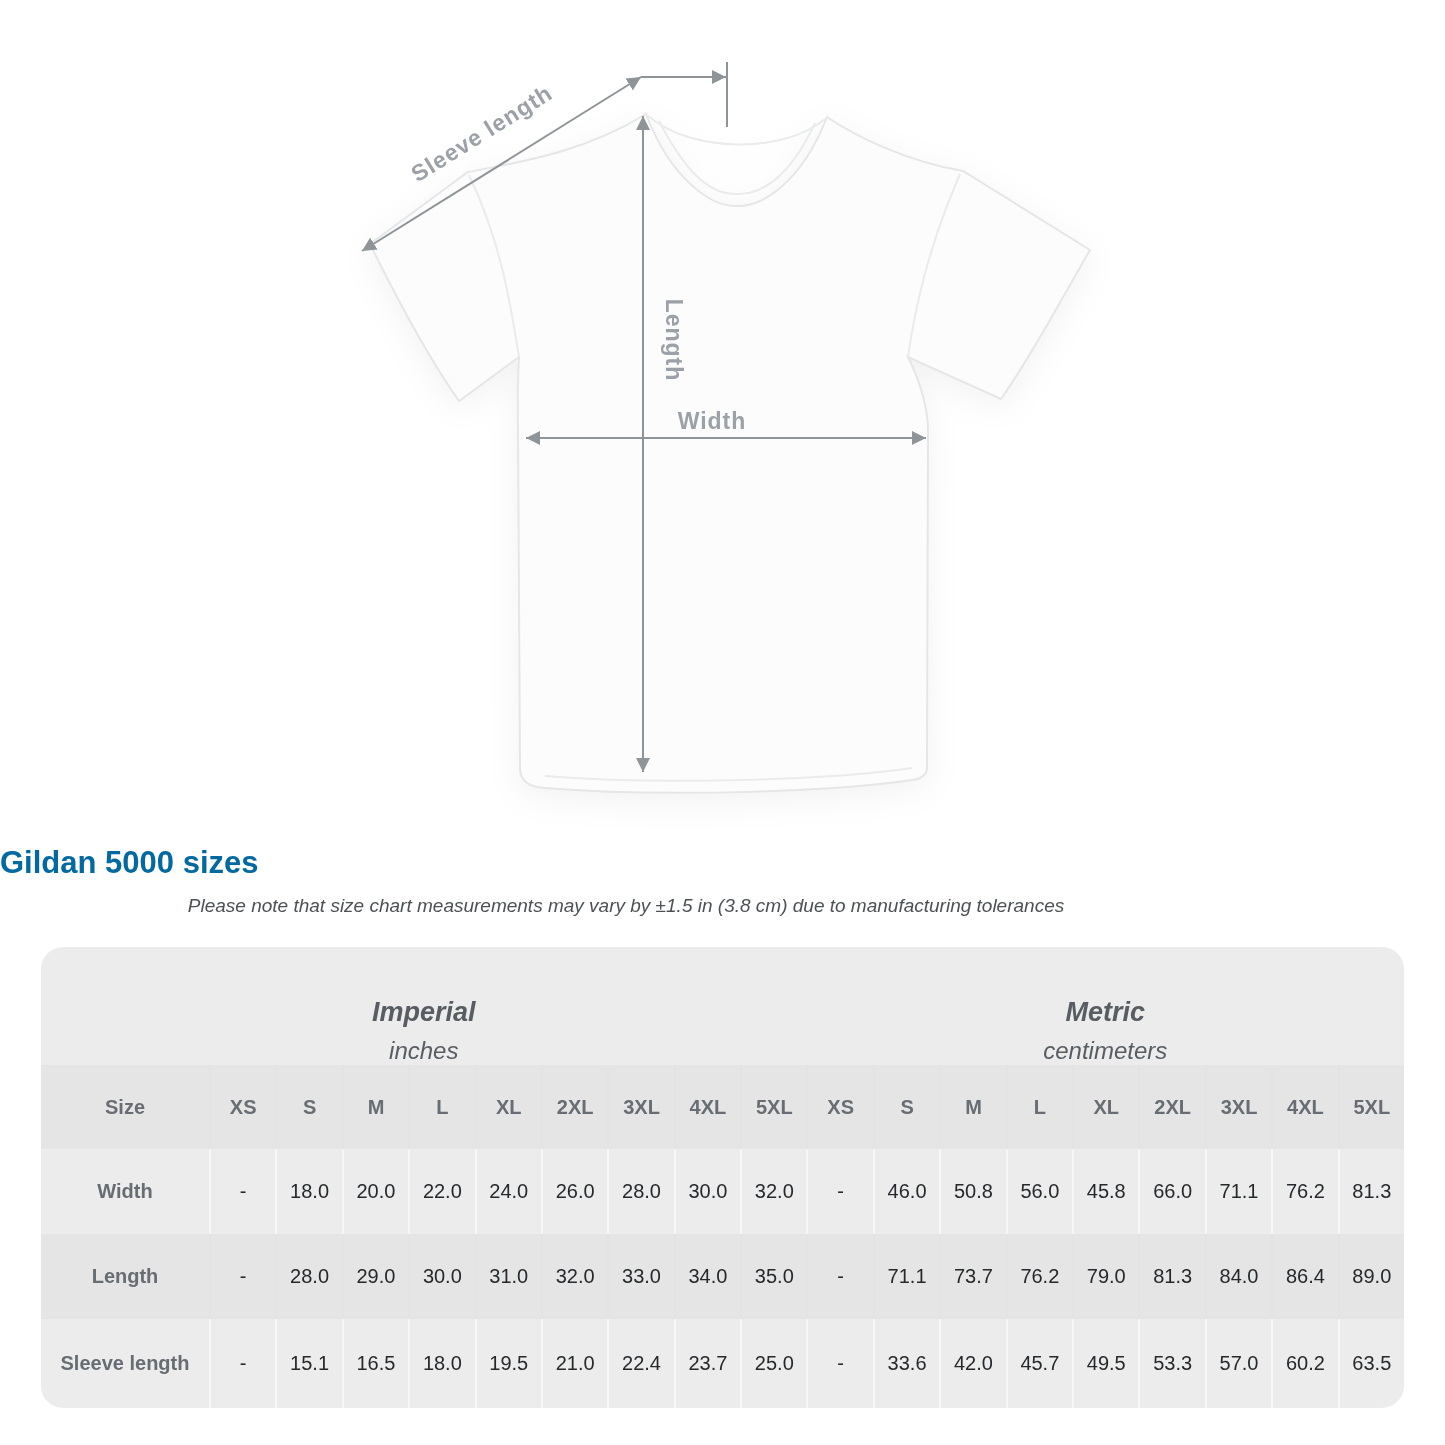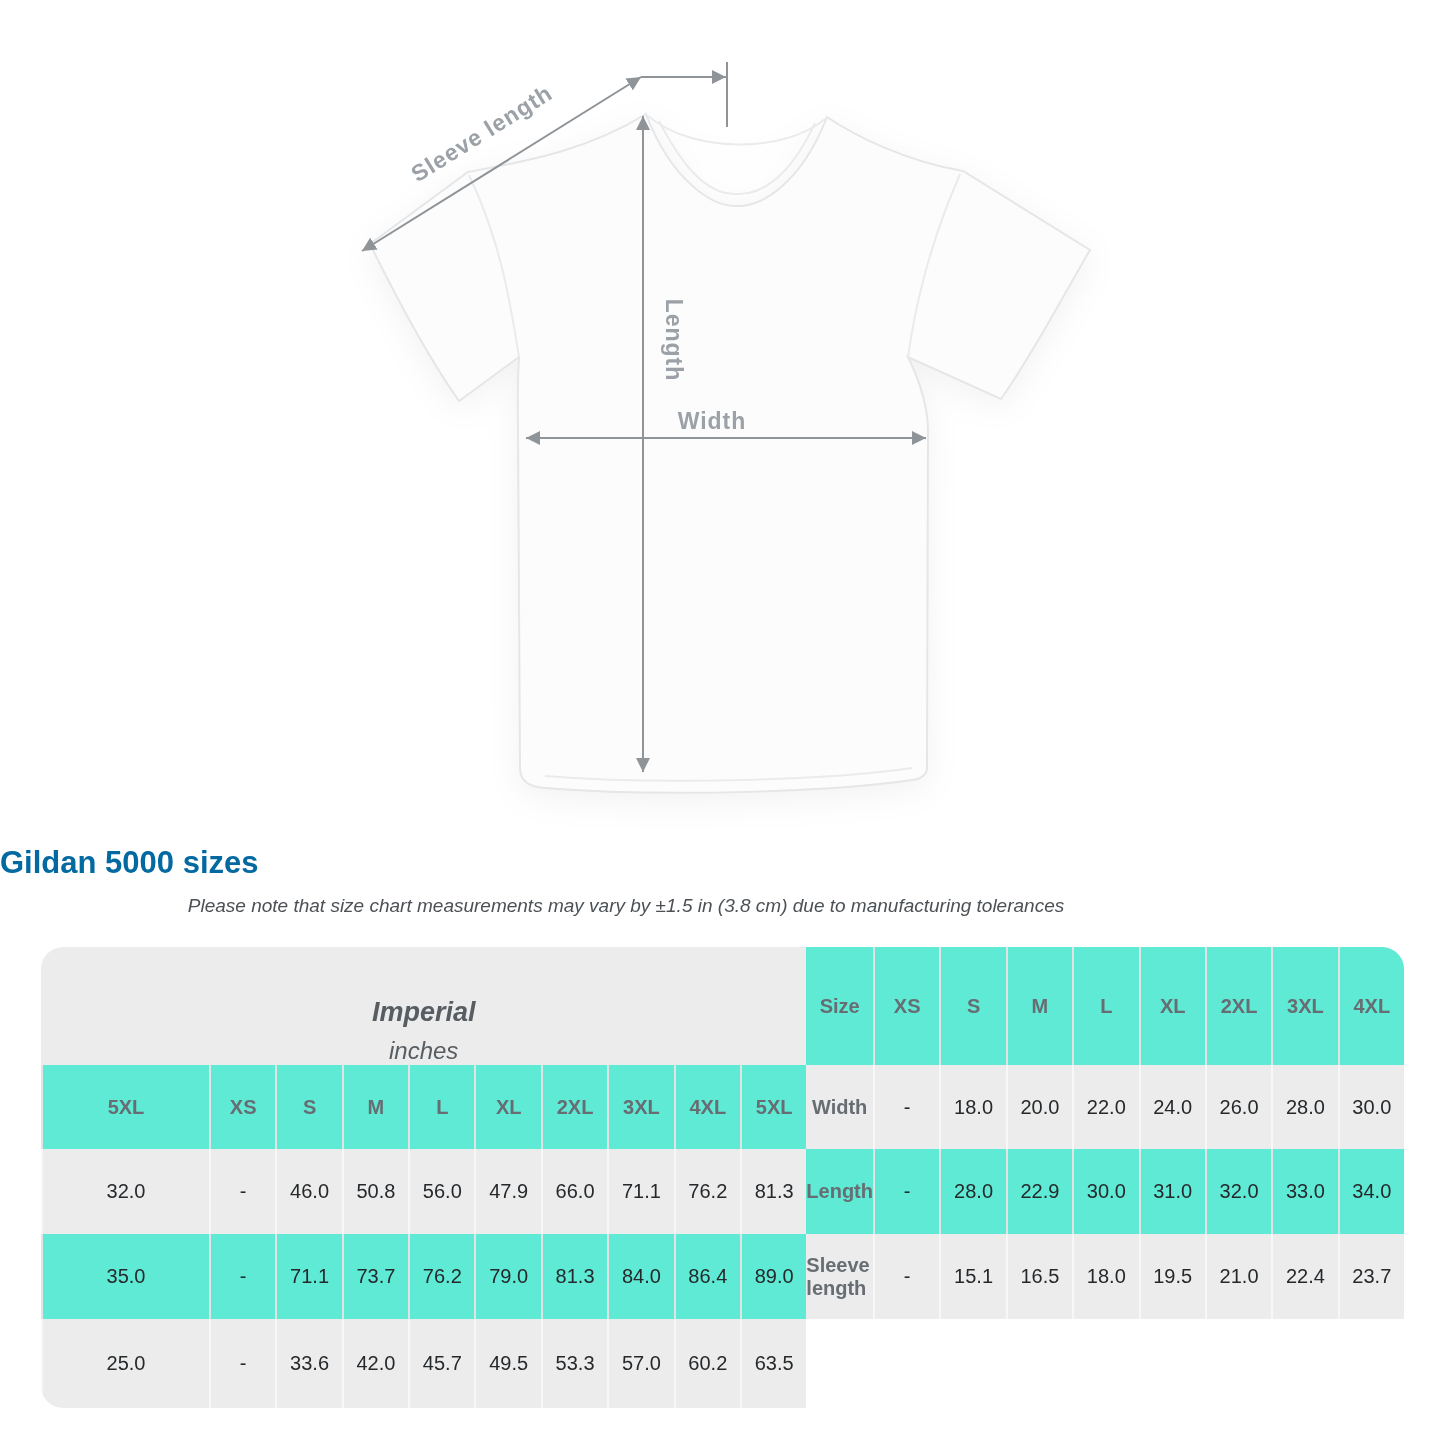--- a/index.html
+++ b/index.html
@@ -25,21 +25,21 @@
     grid-template-rows:118px 84px 85px 85px 89px;
     border-radius:22px;overflow:hidden;
   }
   .band{background:#ececec;display:flex;flex-direction:column;align-items:center;
     justify-content:flex-end;gap:9px;padding-top:4px;}
   .band-imperial{grid-column:1 / span 10;}
   .band-metric{grid-column:11 / span 9;}
   .g-label{font-size:27px;font-weight:bold;font-style:italic;color:#575d62;}
   .g-sub{font-size:24px;font-style:italic;color:#575d62;}
   .cell{display:flex;align-items:center;justify-content:center;}
-  .rw{background:#5eead4;border-left:2px solid #e3e3e3;}     
+  .rw{background:#e5e5e5;border-left:2px solid #e3e3e3;}     
   .rg{background:#ececec;border-left:2px solid #f7f7f7;}     
   .first{border-left:none;}
   .hd{font-weight:bold;font-size:20px;color:#676d72;}
   .lbl{font-weight:bold;font-size:20px;color:#676d72;}
   .v{font-size:20px;color:#26292c;}
 </style>
 </head>
 <body>
 
 <div class="diagram">
@@ -91,20 +91,24 @@
 
 <div class="title">Gildan 5000 sizes</div>
 <div class="subtitle">Please note that size chart measurements may vary by ±1.5 in (3.8 cm) due to manufacturing tolerances</div>
 
 <div class="size-table">
 
   <div class="band band-imperial">
     <div class="g-label">Imperial</div>
     <div class="g-sub">inches</div>
   </div>
+  <div class="band band-metric">
+    <div class="g-label">Metric</div>
+    <div class="g-sub">centimeters</div>
+  </div>
 
   <div class="cell rw hd first">Size</div>
   <div class="cell rw hd">XS</div>
   <div class="cell rw hd">S</div>
   <div class="cell rw hd">M</div>
   <div class="cell rw hd">L</div>
   <div class="cell rw hd">XL</div>
   <div class="cell rw hd">2XL</div>
   <div class="cell rw hd">3XL</div>
   <div class="cell rw hd">4XL</div>
@@ -126,30 +130,30 @@
   <div class="cell rg v">22.0</div>
   <div class="cell rg v">24.0</div>
   <div class="cell rg v">26.0</div>
   <div class="cell rg v">28.0</div>
   <div class="cell rg v">30.0</div>
   <div class="cell rg v">32.0</div>
   <div class="cell rg v">-</div>
   <div class="cell rg v">46.0</div>
   <div class="cell rg v">50.8</div>
   <div class="cell rg v">56.0</div>
-  <div class="cell rg v">47.9</div>
+  <div class="cell rg v">45.8</div>
   <div class="cell rg v">66.0</div>
   <div class="cell rg v">71.1</div>
   <div class="cell rg v">76.2</div>
   <div class="cell rg v">81.3</div>
 
   <div class="cell rw lbl first">Length</div>
   <div class="cell rw v">-</div>
   <div class="cell rw v">28.0</div>
-  <div class="cell rw v">22.9</div>
+  <div class="cell rw v">29.0</div>
   <div class="cell rw v">30.0</div>
   <div class="cell rw v">31.0</div>
   <div class="cell rw v">32.0</div>
   <div class="cell rw v">33.0</div>
   <div class="cell rw v">34.0</div>
   <div class="cell rw v">35.0</div>
   <div class="cell rw v">-</div>
   <div class="cell rw v">71.1</div>
   <div class="cell rw v">73.7</div>
   <div class="cell rw v">76.2</div>

